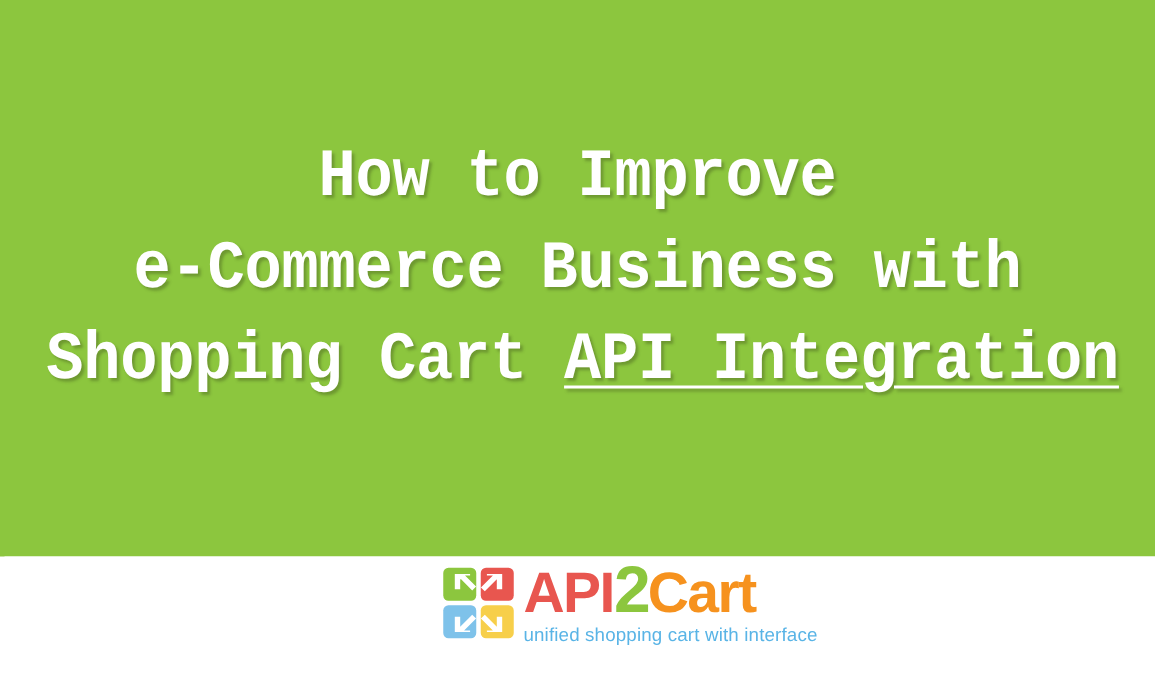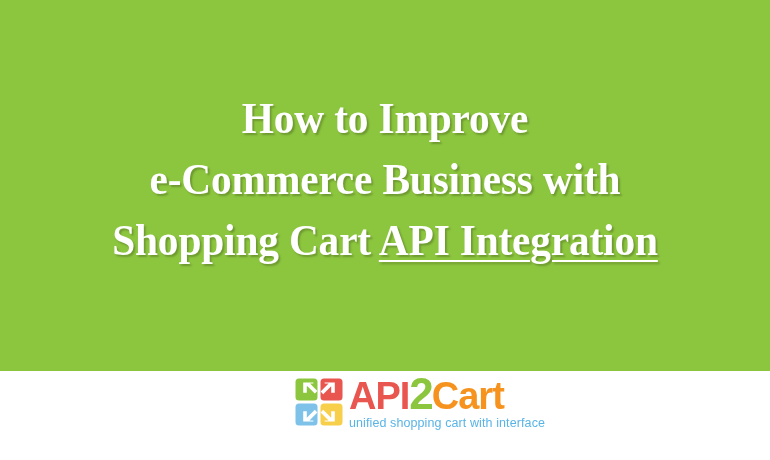--- a/index.html
+++ b/index.html
@@ -36,21 +36,21 @@
     justify-content: flex-start;
     box-sizing: border-box;
   }
 
   .headline {
     margin: 0;
     padding: 0;
     width: 100%;
     text-align: center;
     color: #ffffff;
-    font-family: Liberation Serif, serif;
+    font-family: Liberation Mono, monospace;
     font-weight: bold;
     font-size: 45px;
     line-height: 61px;
     letter-spacing: -0.2px;
     text-shadow: 2px 2px 2px rgba(60, 80, 25, 0.38);
     -webkit-font-smoothing: antialiased;
   }
 
   .headline .line {
     display: block;

